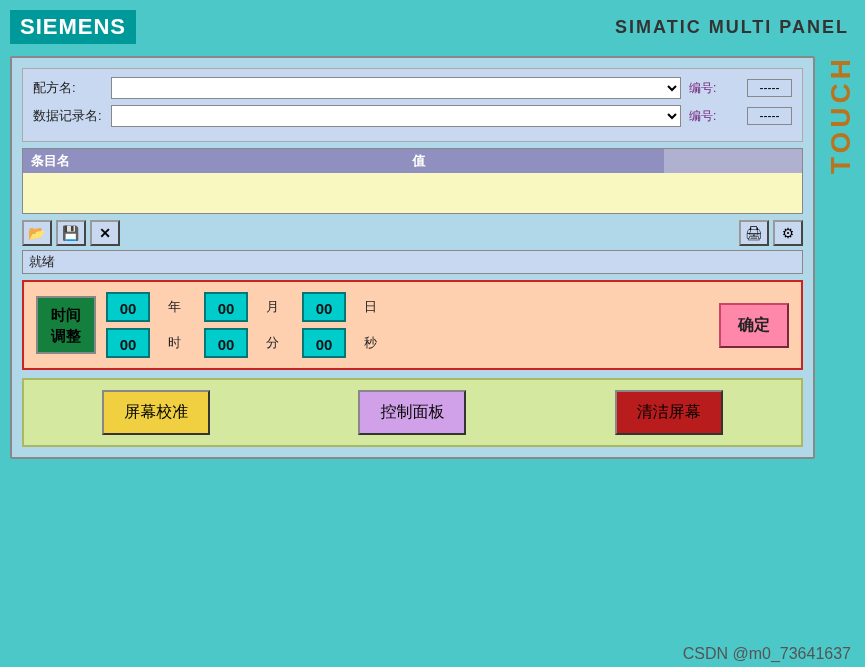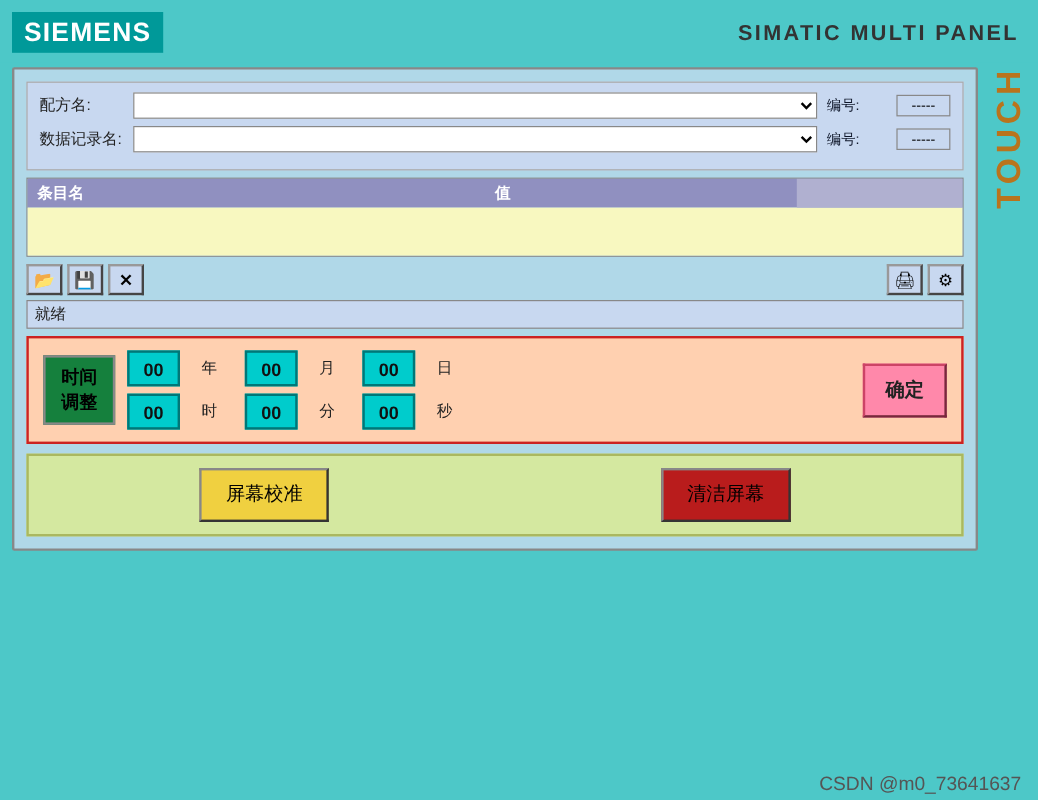--- a/index.html
+++ b/index.html
@@ -82,21 +82,21 @@
     .form-select {
       flex: 1;
       height: 22px;
       background: white;
       border: 1px solid #888;
       font-size: 12px;
       padding: 0 2px;
     }
     .form-code {
       font-size: 12px;
-      color: #0f172a;
+      color: #701a75;
       min-width: 50px;
     }
     .code-value {
       background: #c8d8f0;
       border: 1px solid #888;
       padding: 1px 4px;
       font-size: 12px;
       min-width: 45px;
       text-align: center;
     }
@@ -329,18 +329,19 @@
         <span class="time-unit">分</span>
         <div class="time-field">00</div>
         <span class="time-unit">秒</span>
       </div>
     </div>
     <button class="confirm-btn">确定</button>
   </div>
 
   <div class="bottom-buttons">
     <button class="bottom-btn btn-yellow">屏幕校准</button>
+    <button class="bottom-btn btn-purple">控制面板</button>
     <button class="bottom-btn btn-green">清洁屏幕</button>
   </div>
 
 </div>
 
 <div class="footer">CSDN @m0_73641637</div>
 
 </body></html>

